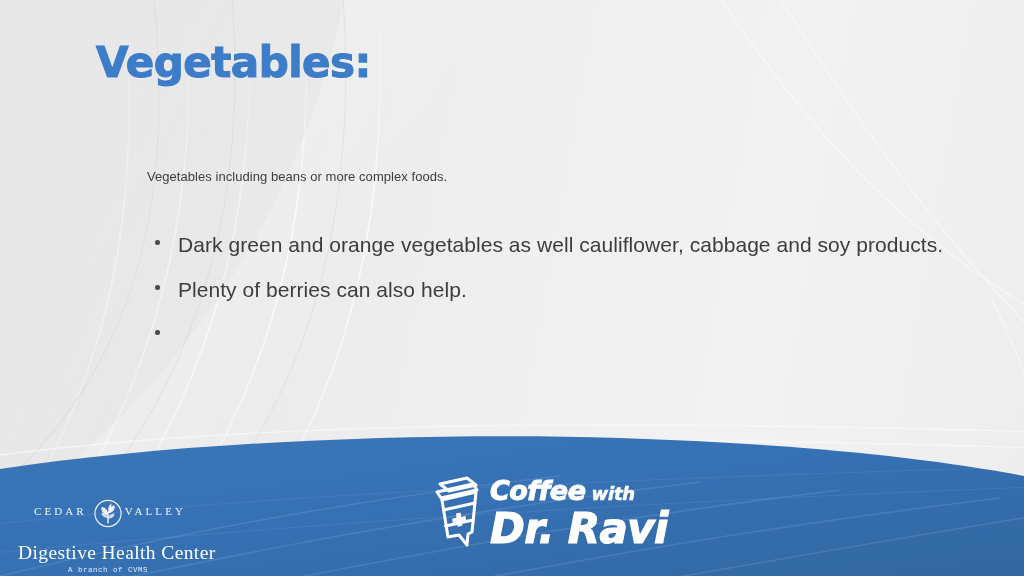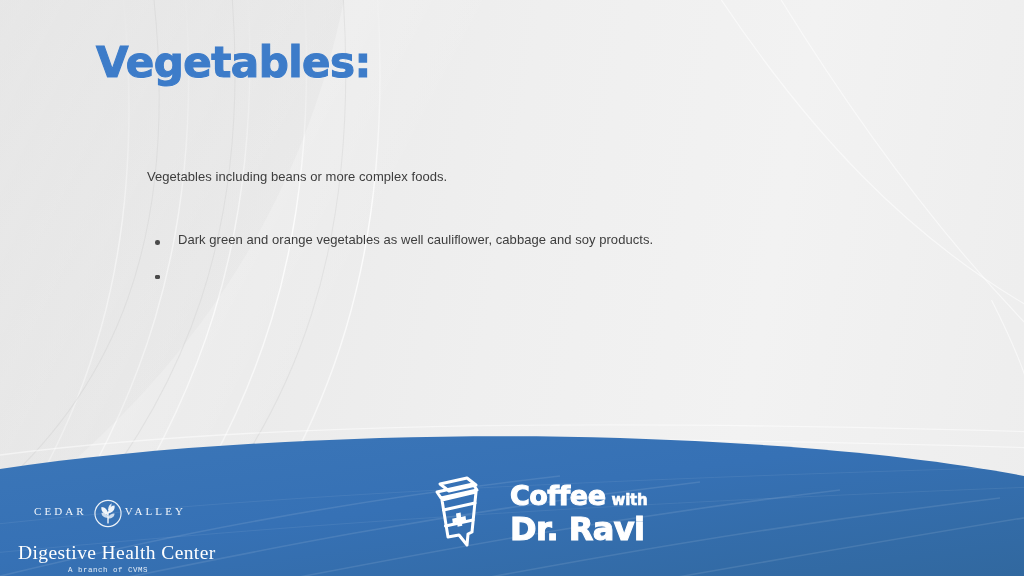--- a/index.html
+++ b/index.html
@@ -48,21 +48,21 @@
   .para.first{margin:0 0 46px 0;}
   .para.second{margin:0 0 12px 0;}
 
   ul.bullets{
     list-style:none;margin:0;padding:0;
   }
   ul.bullets li{
     position:relative;
     padding-left:31px;
     margin-bottom:17px;
-    font-size:13px;
+    font-size:21px;
     line-height:1.33;
     color:#3d3d3d;
     letter-spacing:0.05px;
   }
   ul.bullets li:last-child{margin-bottom:0;}
   ul.bullets li .dot{
     position:absolute;left:8px;top:9px;
     width:4.5px;height:4.5px;border-radius:50%;
     background:#4a4a4a;
   }
@@ -103,42 +103,42 @@
   }
   .cv-sub{
     font-family:Liberation Mono, monospace;
     font-size:7.5px;letter-spacing:0.5px;color:#e4edf7;
     margin-top:3px;
   }
 
   
   .cwr-logo{
     position:absolute;left:424px;top:474px;
-    display:flex;align-items:center;gap:24px;
+    display:flex;align-items:center;gap:4px;font-style:italic;
   }
   .cwr-cup{width:62px;height:78px;flex:0 0 auto;}
   .cwr-text{
     color:#ffffff;
     font-family:"DejaVu Sans","Liberation Sans",sans-serif;
     line-height:1;
   }
   .cwr-line1{
     display:flex;align-items:baseline;gap:6px;
     margin-bottom:4px;
   }
   .cwr-coffee{
     font-size:27px;font-weight:900;letter-spacing:-0.5px;
     -webkit-text-stroke:1px #ffffff;
   }
   .cwr-with{
-    font-size:15px;font-weight:900;letter-spacing:-0.2px;
+    font-size:18px;font-weight:900;letter-spacing:-0.2px;
     -webkit-text-stroke:0.6px #ffffff;
   }
   .cwr-line2{
-    font-size:32px;font-weight:900;letter-spacing:-0.6px;
+    font-size:42px;font-weight:900;letter-spacing:-0.6px;
     -webkit-text-stroke:1.1px #ffffff;
   }
 </style>
 </head>
 <body>
 
 <div class="slide">
 
   <div class="bg-texture">
     <svg viewBox="0 0 1024 576" preserveAspectRatio="none" xmlns="http://www.w3.org/2000/svg">
@@ -182,20 +182,21 @@
 
   <div class="body-area">
     <p class="para first">Vegetables including beans or more complex foods.</p>
     <ul class="bullets">
       <li>
         <span class="dot"></span>
         <span>Dark green and orange vegetables as well cauliflower, cabbage and soy products.</span>
       </li>
       <li>
         <span class="dot"></span>
+        <span>Plenty of berries can also help.</span>
       </li>
       <li>
         <span class="dot"></span>
       </li>
     </ul>
   </div>
 
   <div class="band">
     <svg viewBox="0 0 1024 140" preserveAspectRatio="none" xmlns="http://www.w3.org/2000/svg">
       <defs>

